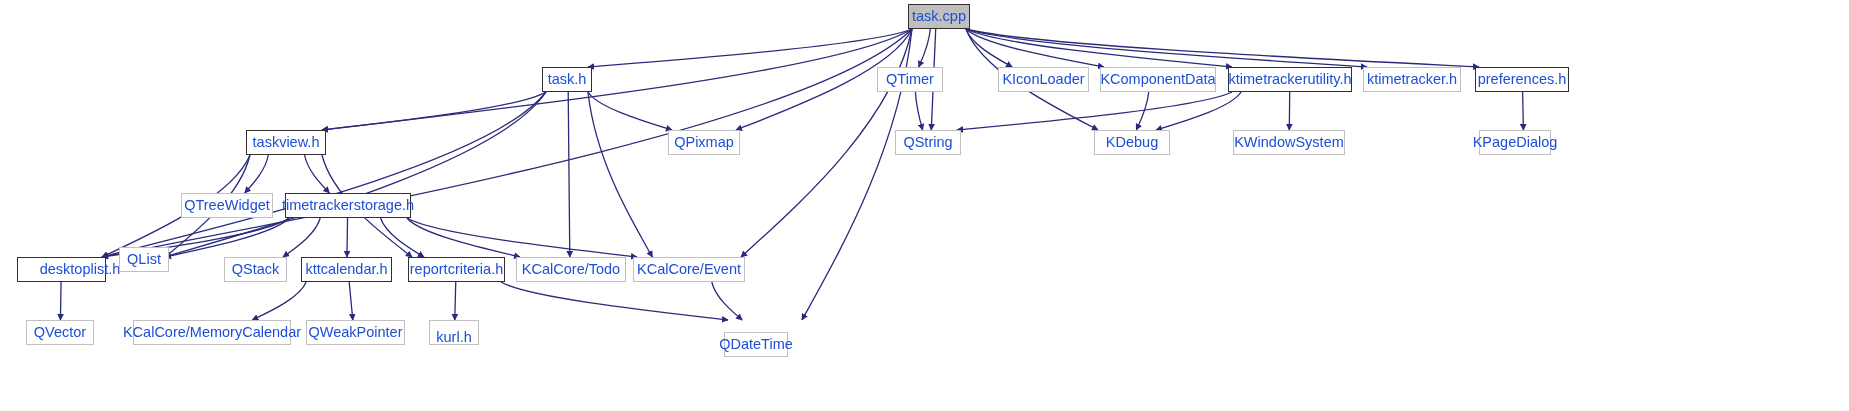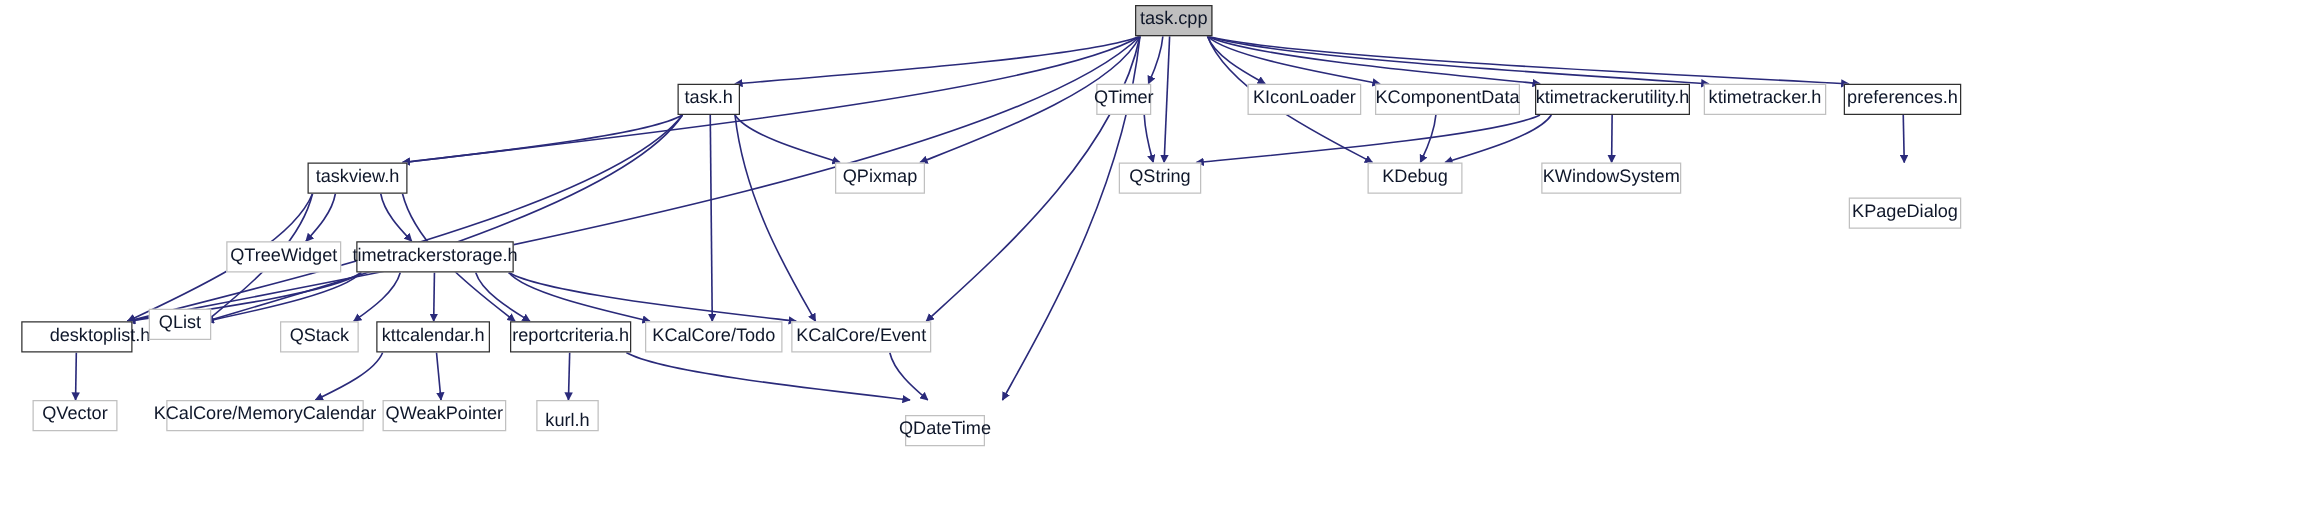--- a/index.html
+++ b/index.html
@@ -29,21 +29,21 @@
     position: absolute;
     box-sizing: border-box;
     display: flex;
     align-items: center;
     justify-content: center;
     height: 25px;
     background: #ffffff;
     border: 1px solid #c0c0c0;
     font-size: 14.5px;
     line-height: 1;
-    color: #0f172a;
+    color: #1d4ed8;
     white-space: nowrap;
     letter-spacing: 0px;
   }
   .node.hdr {
     border: 1.6px solid #303030;
   }
   .node.root {
     border: 1.6px solid #303030;
     background: #bfbfbf;
   }
@@ -112,21 +112,21 @@
       </g>
   </svg>
 
   <div id="nodes-layer">
       <div class="node root" style="left: 908px; top: 4px; width: 62px;">
         <span class="node-label">task.cpp</span>
       </div>
       <div class="node hdr" style="left: 542px; top: 67px; width: 50px;">
         <span class="node-label">task.h</span>
       </div>
-      <div class="node" style="left: 877px; top: 67px; width: 44px;">
+      <div class="node" style="left: 877px; top: 67px; width: 66px;">
         <span class="node-label">QTimer</span>
       </div>
       <div class="node" style="left: 998px; top: 67px; width: 91px;">
         <span class="node-label">KIconLoader</span>
       </div>
       <div class="node" style="left: 1100px; top: 67px; width: 116px;">
         <span class="node-label">KComponentData</span>
       </div>
       <div class="node hdr" style="left: 1228px; top: 67px; width: 124px;">
         <span class="node-label">ktimetrackerutility.h</span>
@@ -145,21 +145,21 @@
       </div>
       <div class="node" style="left: 895px; top: 130px; width: 66px;">
         <span class="node-label">QString</span>
       </div>
       <div class="node" style="left: 1094px; top: 130px; width: 76px;">
         <span class="node-label">KDebug</span>
       </div>
       <div class="node" style="left: 1233px; top: 130px; width: 112px;">
         <span class="node-label">KWindowSystem</span>
       </div>
-      <div class="node" style="left: 1479px; top: 130px; width: 90px; margin-top: 28px;">
+      <div class="node" style="left: 1479px; top: 130px; width: 72px;">
         <span class="node-label">KPageDialog</span>
       </div>
       <div class="node" style="left: 181px; top: 193px; width: 92px;">
         <span class="node-label">QTreeWidget</span>
       </div>
       <div class="node hdr" style="left: 285px; top: 193px; width: 126px;">
         <span class="node-label">timetrackerstorage.h</span>
       </div>
       <div class="node hdr" style="left: 17px; top: 257px; width: 89px; padding-left: 37px;">
         <span class="node-label">desktoplist.h</span>

